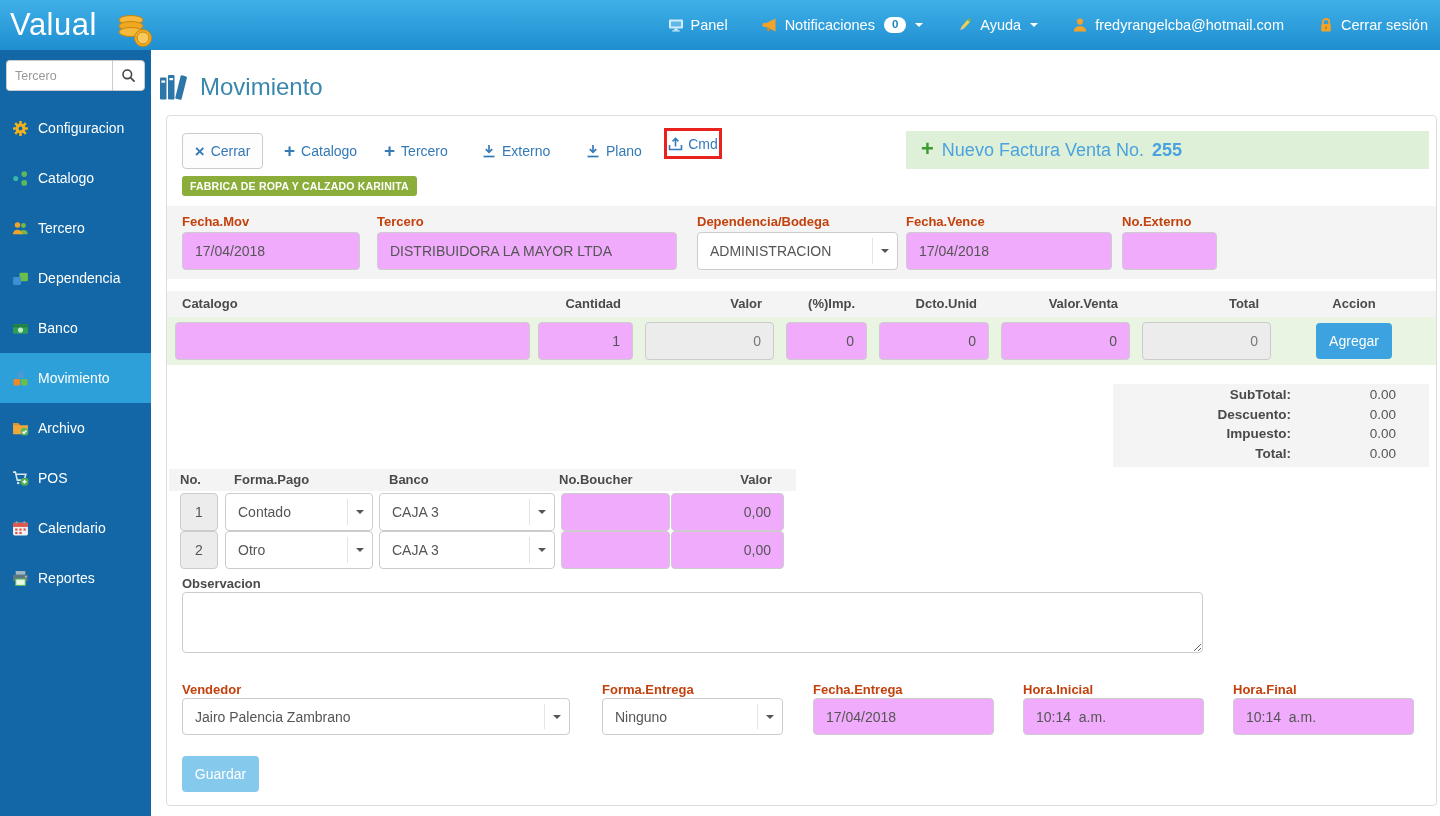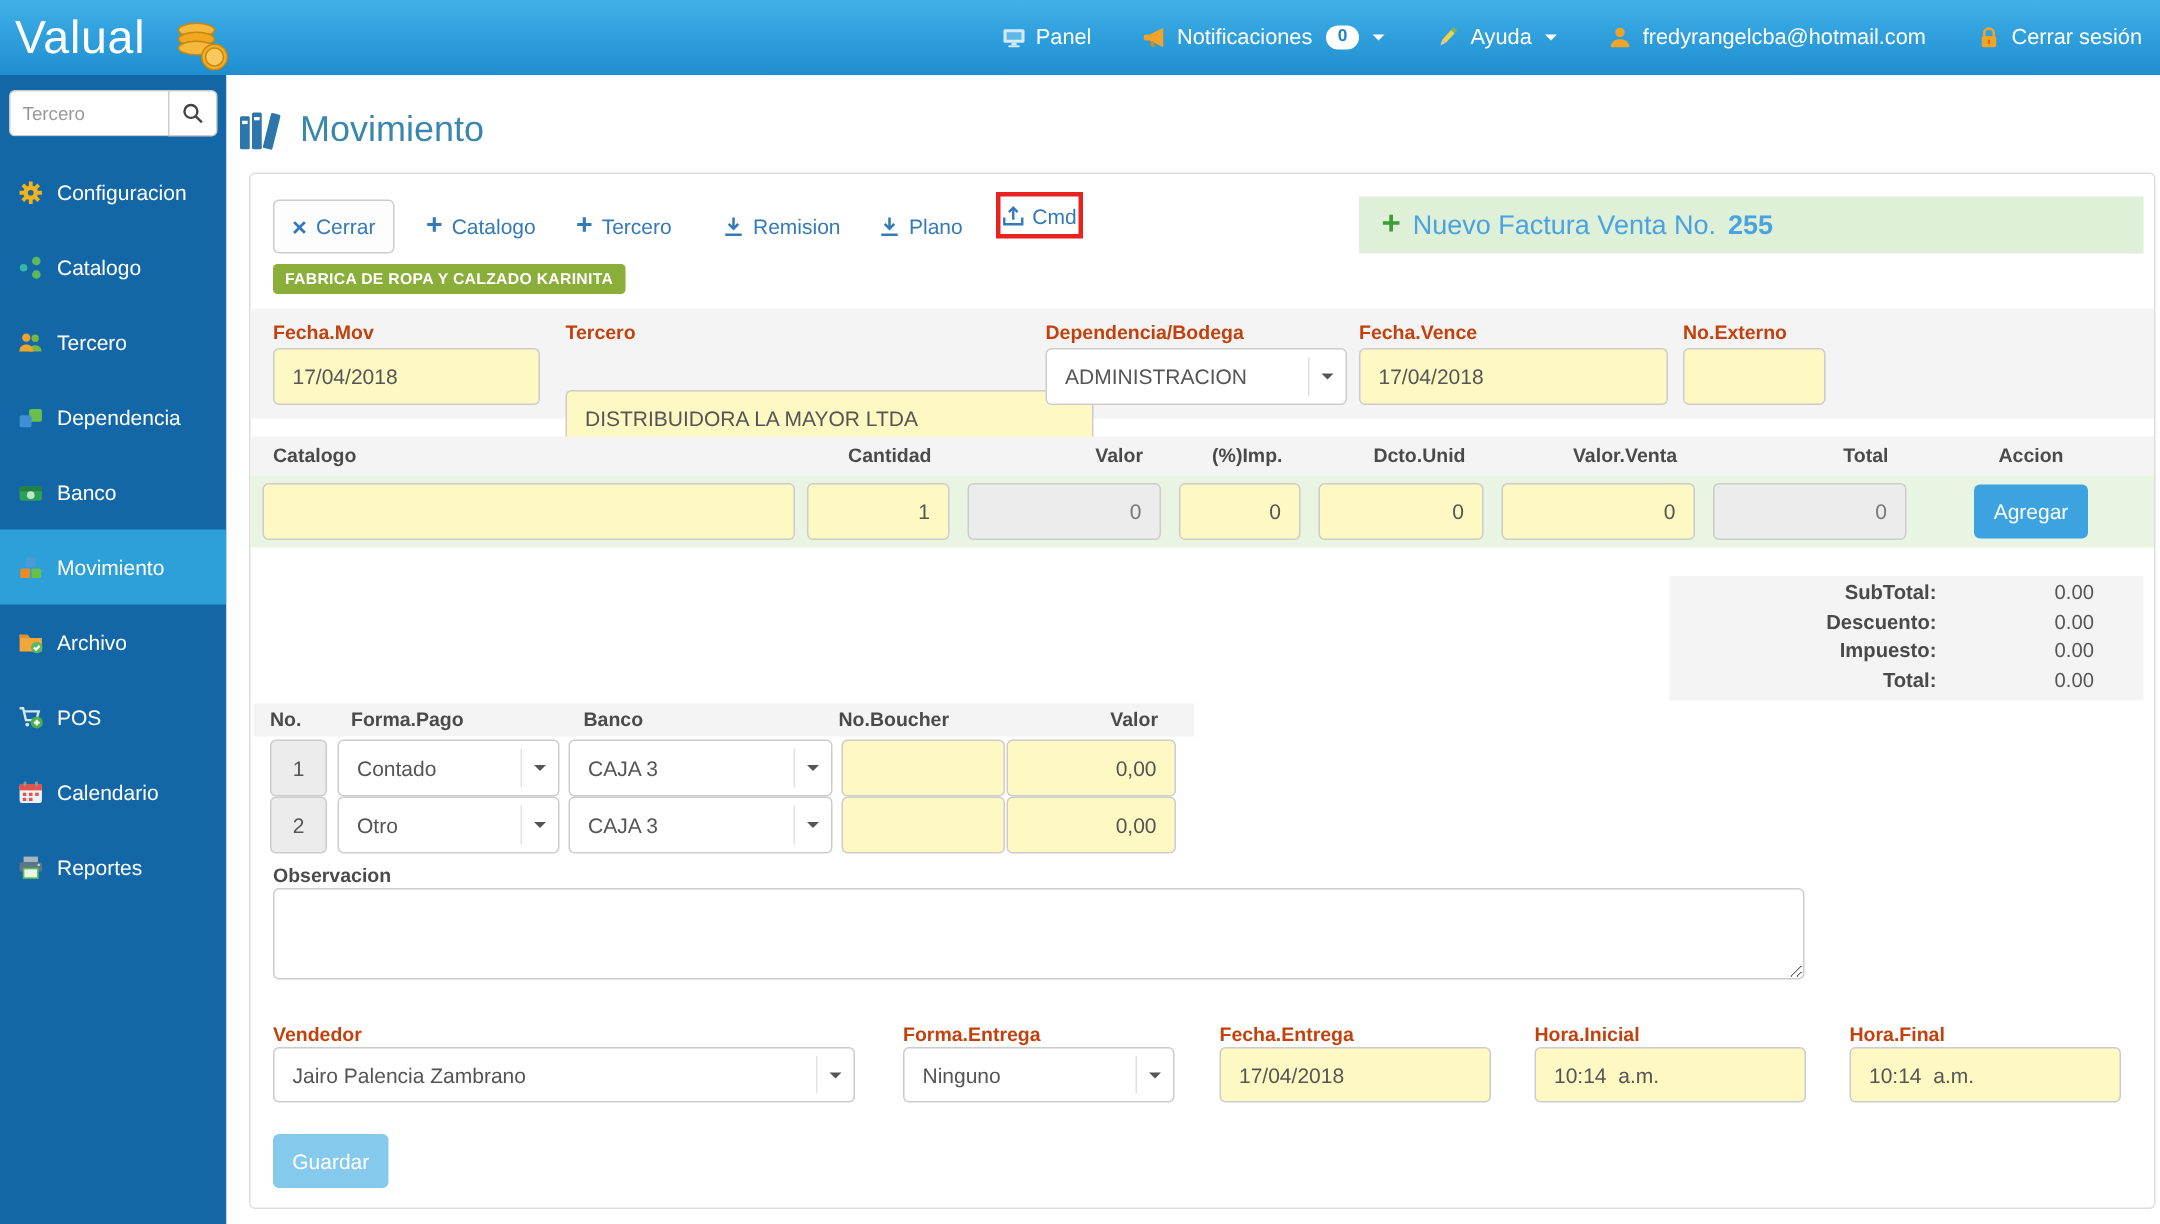--- a/index.html
+++ b/index.html
@@ -57,21 +57,21 @@
                display:flex;align-items:center;gap:8px;padding-left:15px;cursor:pointer}
   .nf-plus{color:#3f9c35;font-size:22px;font-weight:bold;line-height:1;margin-top:-3px}
   .nf-text{color:#4aa3df;font-size:18px}
   .nf-num{color:#4aa3df;font-size:18px;font-weight:bold}
   .company-badge{position:absolute;left:15px;top:60px;background:#8bad3a;color:#fff;font-size:10.5px;
                  font-weight:bold;padding:4px 8px;border-radius:3px;letter-spacing:.2px}
 
   
   .lbl{position:absolute;font-size:13px;font-weight:bold;color:#c2410c;white-space:nowrap}
   .inp{position:absolute;height:38px;border:1px solid #ccc;border-radius:4px;padding:0 12px;
-       font-size:14px;color:#555;background:#fef9c3;outline:none;font-family:"Liberation Sans",sans-serif}
+       font-size:14px;color:#555;background:#f0abfc;outline:none;font-family:"Liberation Sans",sans-serif}
   .inp.dis{background:#ececec;color:#777}
   .num{text-align:right}
   .sel{position:absolute;height:38px;border:1px solid #ccc;border-radius:4px;background:#fff;
        display:flex;align-items:center;padding:0 30px 0 12px;font-size:14px;color:#555;cursor:pointer}
   .sel-caret{position:absolute;right:0;top:5px;bottom:5px;width:25px;border-left:1px solid #e3e3e3;
              display:flex;align-items:center;justify-content:center}
   .sel-caret .tri{border-top-color:#555;margin:0}
 
   
   .band1{position:absolute;left:0;top:90px;width:1269px;height:73px;background:#f4f4f4}
@@ -357,21 +357,21 @@
       <a class="link lk-remision">
         <span style="display:flex">
           <svg width="14" height="15" viewBox="0 0 14 15">
               <g stroke="#337ab7" stroke-width="1.7" fill="none">
                 <path d="M7 1v7"></path>
                 <path d="M3.8 5.2L7 8.4l3.2-3.2"></path>
                 <path d="M1.5 12.5h11"></path>
               </g>
             </svg>
         </span>
-        <span>Remision</span>
+        <span>Externo</span>
       </a>
       <a class="link lk-plano">
         <span style="display:flex">
           <svg width="14" height="15" viewBox="0 0 14 15">
               <g stroke="#337ab7" stroke-width="1.7" fill="none">
                 <path d="M7 1v7"></path>
                 <path d="M3.8 5.2L7 8.4l3.2-3.2"></path>
                 <path d="M1.5 12.5h11"></path>
               </g>
             </svg>
@@ -396,21 +396,21 @@
         <span class="nf-plus">+</span>
         <span class="nf-text">Nuevo Factura Venta No.</span>
         <span class="nf-num">255</span>
       </div>
       <div class="company-badge">FABRICA DE ROPA Y CALZADO KARINITA</div>
 
       <div class="band1">
         <span class="lbl" style="left:15px">Fecha.Mov</span>
         <input class="inp" style="left: 15px; width: 178px;" value="17/04/2018">
         <span class="lbl" style="left:210px">Tercero</span>
-        <input class="inp" style="left: 210px; width: 352px; margin-top: 28px;" value="DISTRIBUIDORA LA MAYOR LTDA">
+        <input class="inp" style="left: 210px; width: 300px;" value="DISTRIBUIDORA LA MAYOR LTDA">
         <span class="lbl" style="left:530px">Dependencia/Bodega</span>
         <div class="sel" style="left:530px;width:201px">
           <span>ADMINISTRACION</span>
           <span class="sel-caret">
               <span class="tri"></span>
             </span>
         </div>
         <span class="lbl" style="left:739px">Fecha.Vence</span>
         <input class="inp" style="left: 739px; width: 206px;" value="17/04/2018">
         <span class="lbl" style="left:955px">No.Externo</span>

